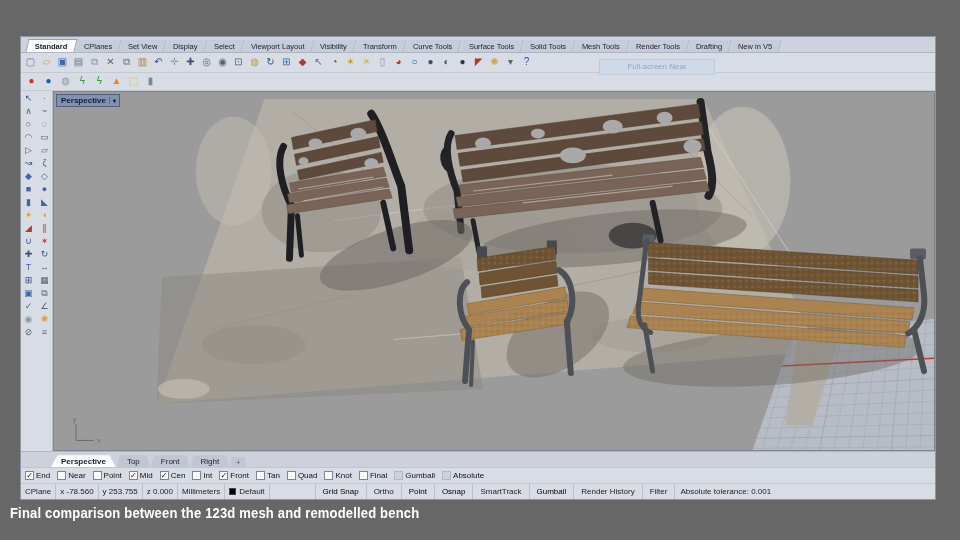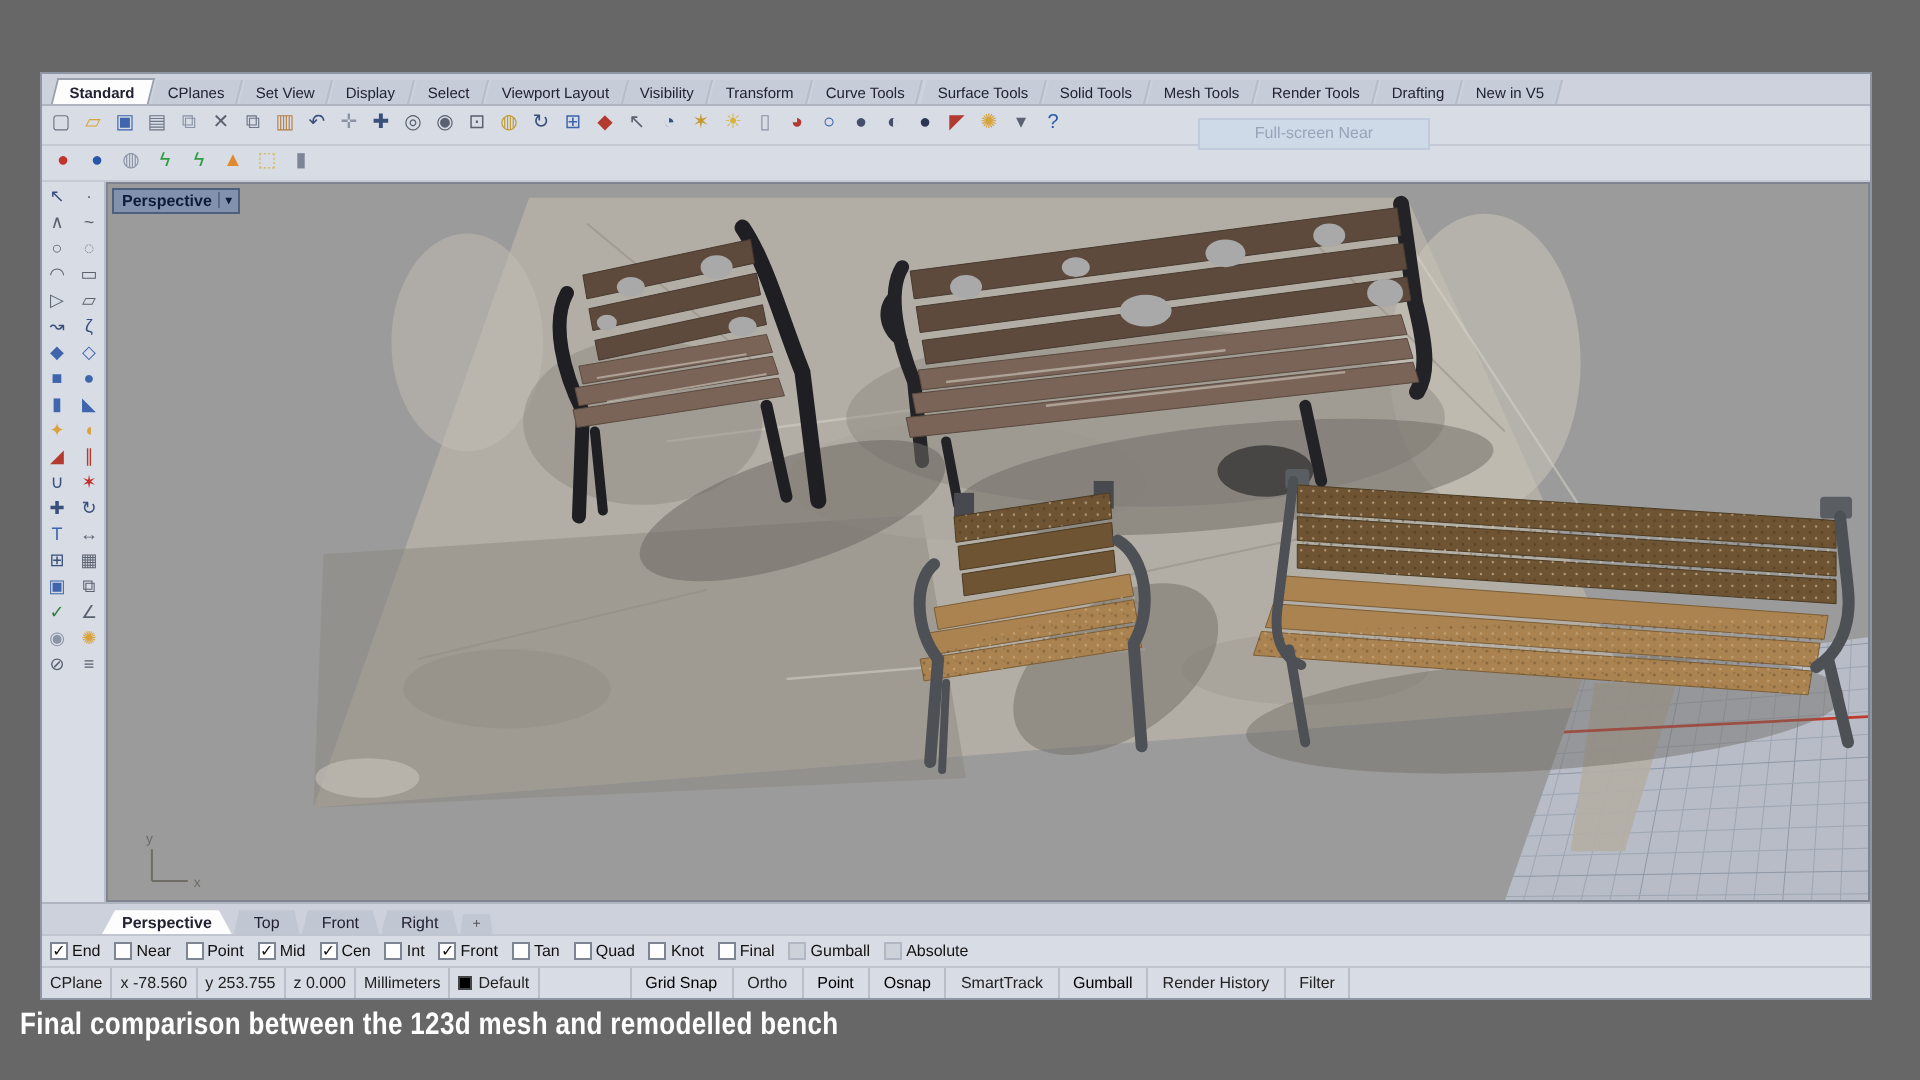--- a/index.html
+++ b/index.html
@@ -406,18 +406,19 @@
         </div>
         <div class="spacer"></div>
         <div class="toggle on">Grid Snap</div>
         <div class="toggle">Ortho</div>
         <div class="toggle on">Point</div>
         <div class="toggle on">Osnap</div>
         <div class="toggle">SmartTrack</div>
         <div class="toggle on">Gumball</div>
         <div class="toggle">Render History</div>
         <div class="toggle">Filter</div>
+        <div class="tolpane">Absolute tolerance: 0.001</div>
       </div>
 
   </div>
 
   <div class="caption">Final comparison between the 123d mesh and remodelled bench</div>
 </div>
 
 </body></html>

